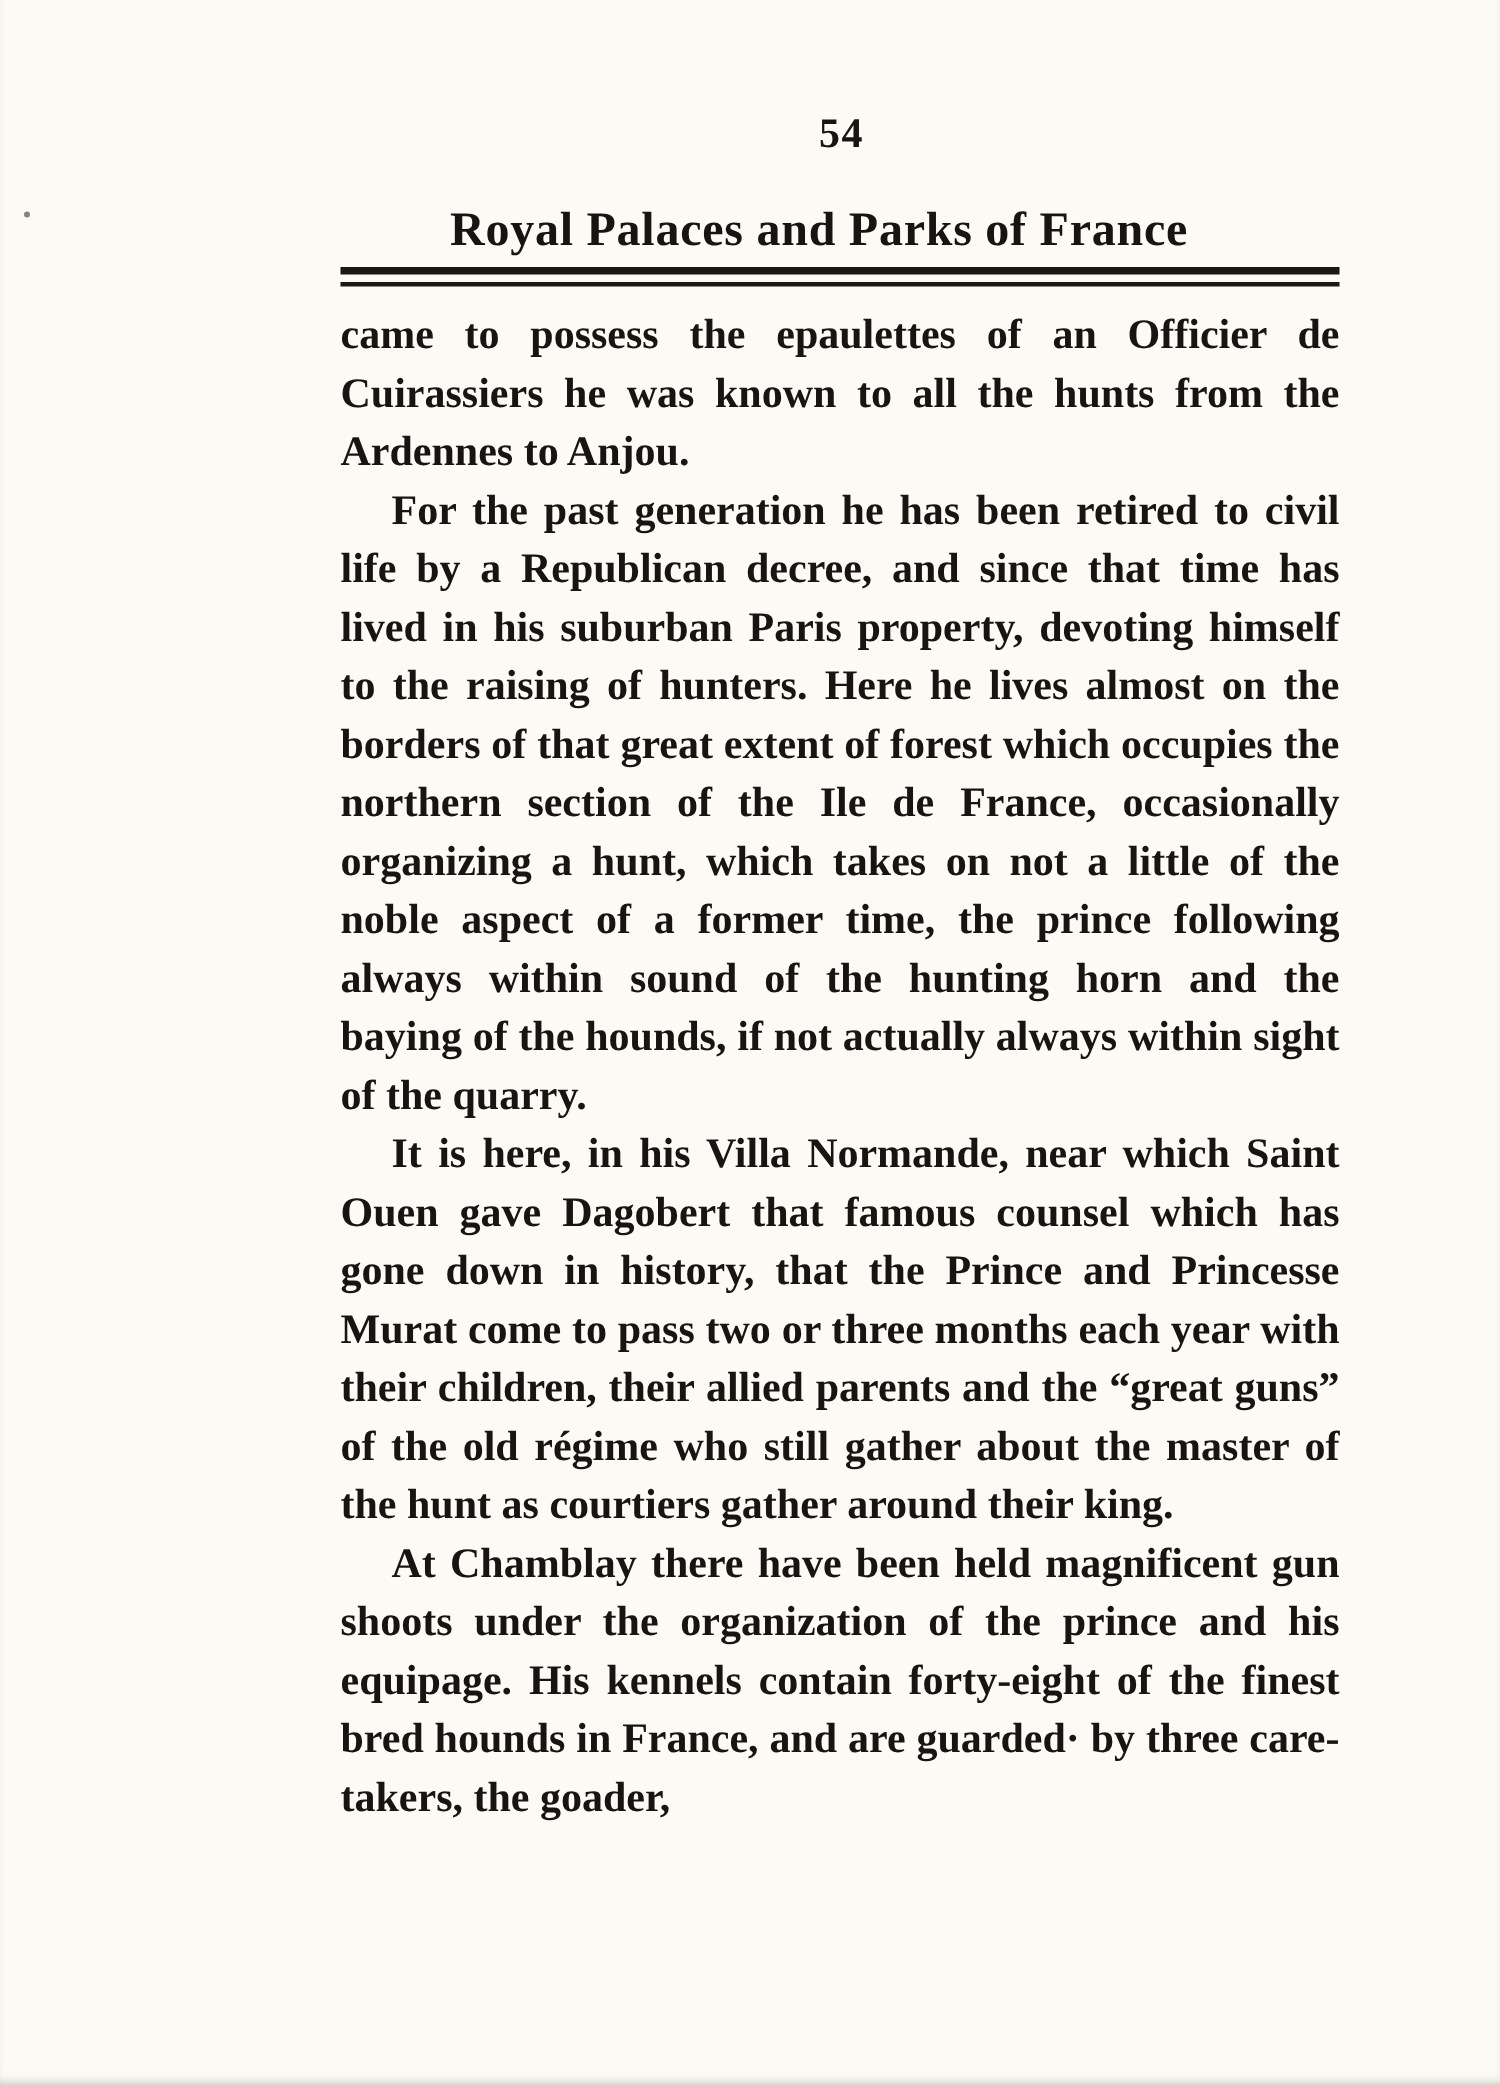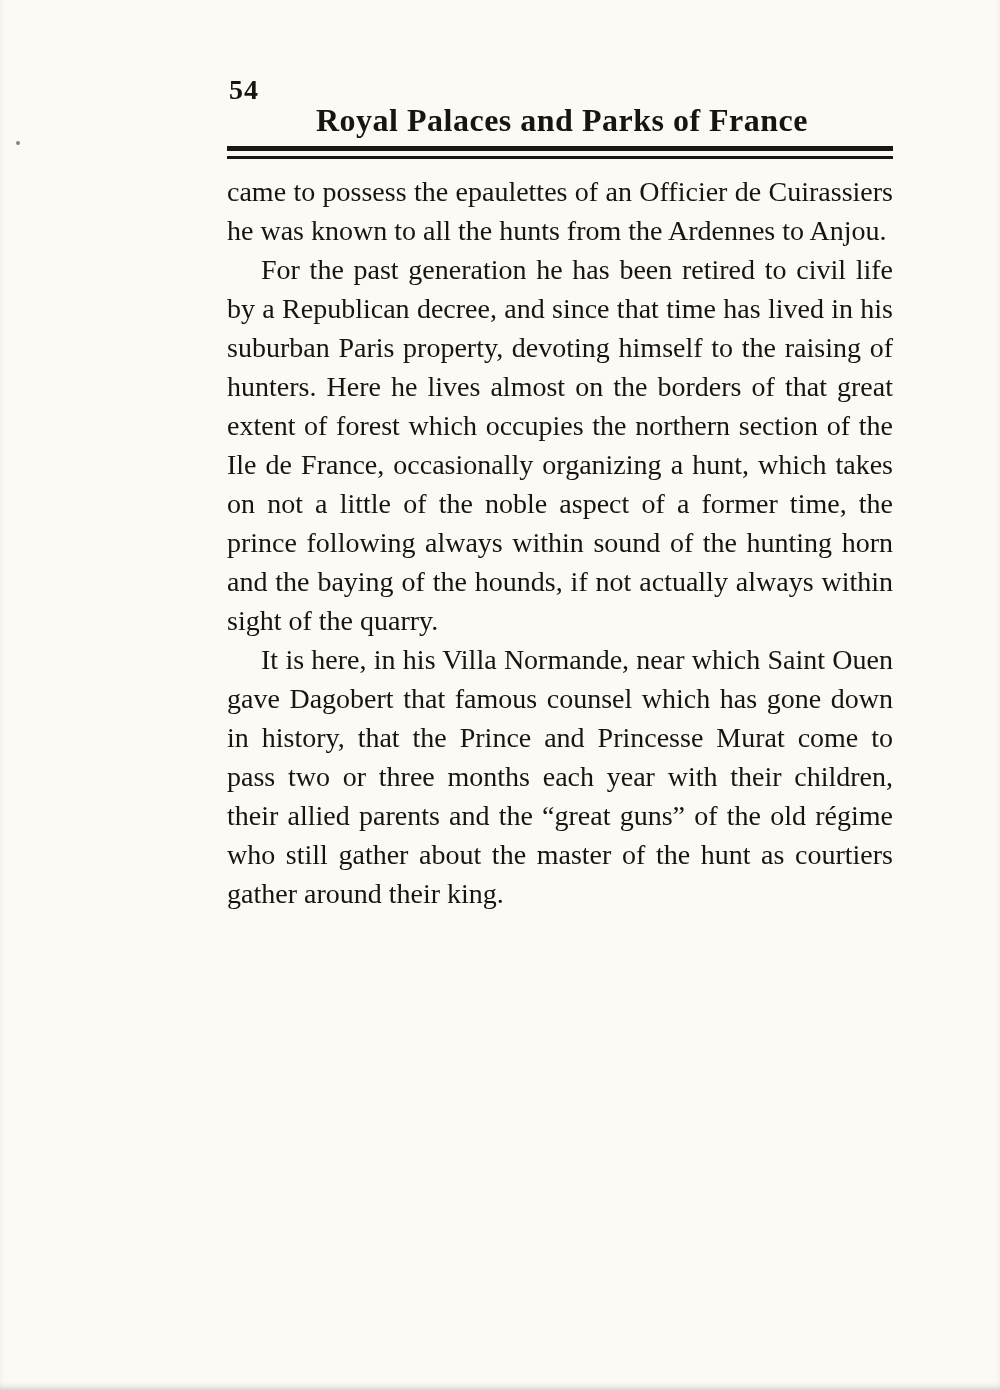--- a/index.html
+++ b/index.html
@@ -19,23 +19,24 @@
     box-shadow: inset 0 -5px 8px -5px rgba(60,55,45,0.35);
   }
   .content {
     position: absolute;
     left: 227px;
     top: 74px;
     width: 666px;
   }
   .running-head {
     display: flex;
-    align-items: flex-start;
+    align-items: center;
     font-weight: bold;
     white-space: nowrap;
+    flex-direction: column;
   }
   .pagenum {
     font-size: 28px;
     letter-spacing: 1px;
     margin-left: 2px;
   }
   .running-title {
     flex: 1;
     text-align: center;
     font-size: 32px;
@@ -51,20 +52,21 @@
   }
   .body-text {
     margin-top: 13px;
     font-size: 28px;
     line-height: 39px;
     text-align: justify;
     text-justify: inter-word;
   }
   .body-text p {
     margin: 0;
+    font-weight: bold;
   }
   .body-text p.indent {
     text-indent: 34px;
   }
   
   .speck {
     position: absolute;
     left: 16px;
     top: 141px;
     width: 4px;
@@ -84,16 +86,17 @@
       <span class="pagenum">54</span>
       <span class="running-title">Royal Palaces and Parks of France</span>
     </header>
 
     <div class="double-rule"></div>
 
     <main class="body-text">
       <p>came to possess the epaulettes of an Officier de Cuirassiers he was known to all the hunts from the Ardennes to Anjou.</p>
       <p class="indent">For the past generation he has been retired to civil life by a Republican decree, and since that time has lived in his suburban Paris property, devoting himself to the raising of hunters. Here he lives almost on the borders of that great extent of forest which occupies the northern section of the Ile de France, occasionally organizing a hunt, which takes on not a little of the noble aspect of a former time, the prince following always within sound of the hunting horn and the baying of the hounds, if not actually always within sight of the quarry.</p>
       <p class="indent">It is here, in his Villa Normande, near which Saint Ouen gave Dagobert that famous counsel which has gone down in history, that the Prince and Princesse Murat come to pass two or three months each year with their children, their allied parents and the “great guns” of the old régime who still gather about the master of the hunt as courtiers gather around their king.</p>
+      <p class="indent">At Chamblay there have been held magnificent gun shoots under the organization of the prince and his equipage. His kennels contain forty-eight of the finest bred hounds in France, and are guarded· by three care-takers, the goader,</p>
     </main>
 
   </div>
 </div>
 
 </body></html>

